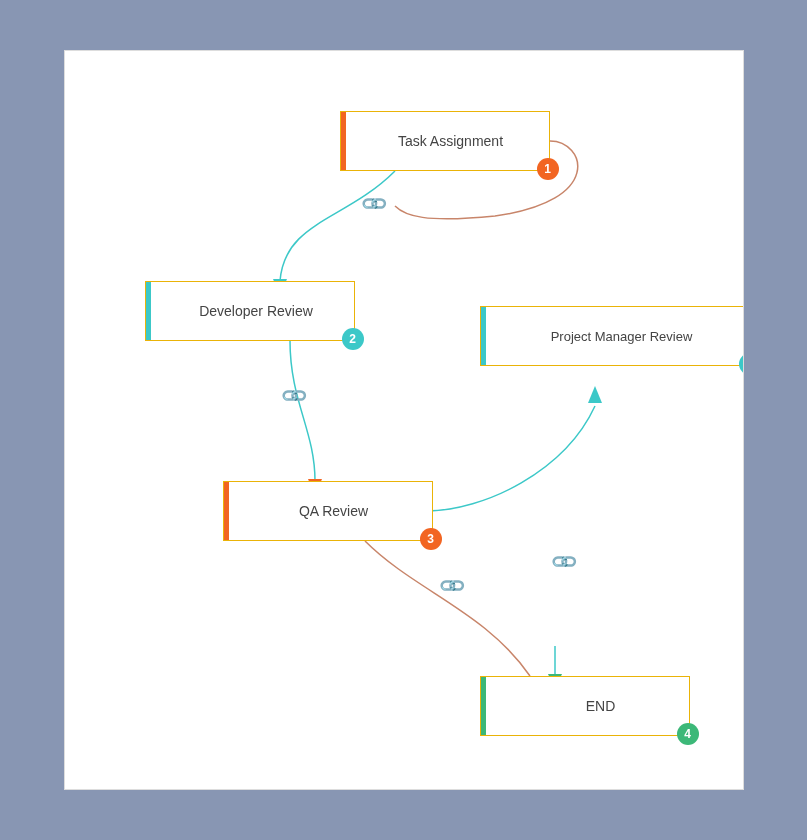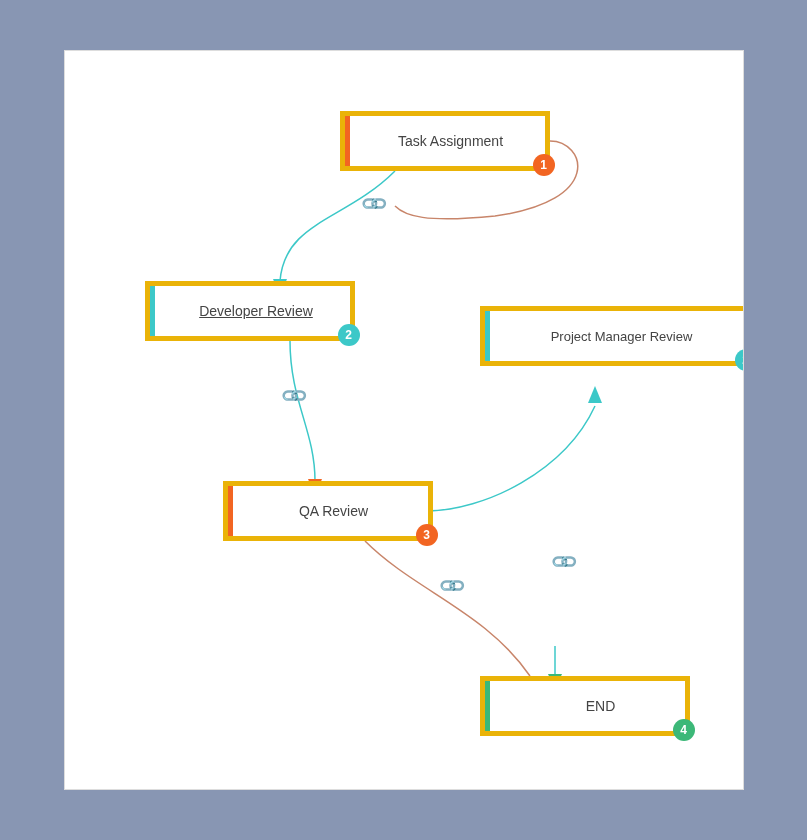--- a/index.html
+++ b/index.html
@@ -15,21 +15,21 @@
     .canvas {
       width: 680px;
       height: 740px;
       background: #fff;
       position: relative;
       border: 1px solid #ddd;
       overflow: hidden;
     }
     .node {
       position: absolute;
-      border: 5px solid #eab308;
+      border: 1px solid #eab308;
       background: #fff;
       display: flex;
       align-items: center;
       justify-content: center;
       font-size: 14px;
       color: #444;
     }
     .node-badge {
       position: absolute;
       bottom: -10px;
@@ -100,21 +100,21 @@
   </svg>
 
   <div class="node" style="left:275px; top:60px; width:210px; height:60px;">
     <div class="left-bar bar-red" style="width:5px; height:100%; position:absolute; left:0; top:0;"></div>
     <span style="margin-left:12px;">Task Assignment</span>
     <div class="node-badge badge-orange">1</div>
   </div>
 
   <div class="node" style="left:80px; top:230px; width:210px; height:60px;">
     <div class="left-bar bar-teal" style="width:5px; height:100%; position:absolute; left:0; top:0;"></div>
-    <span style="margin-left:13px;text-decoration:underline;">Developer Review</span>
+    <span style="margin-left:13px;">Developer Review</span>
     <div class="node-badge badge-teal">2</div>
   </div>
 
   <div class="node" style="left:415px; top:255px; width:272px; height:60px;">
     <div class="left-bar bar-teal" style="width:5px; height:100%; position:absolute; left:0; top:0;"></div>
     <span style="margin-left:12px; font-size:13px;">Project Manager Review</span>
     <div class="node-badge badge-teal">2</div>
   </div>
 
   <div class="node" style="left:158px; top:430px; width:210px; height:60px;">

